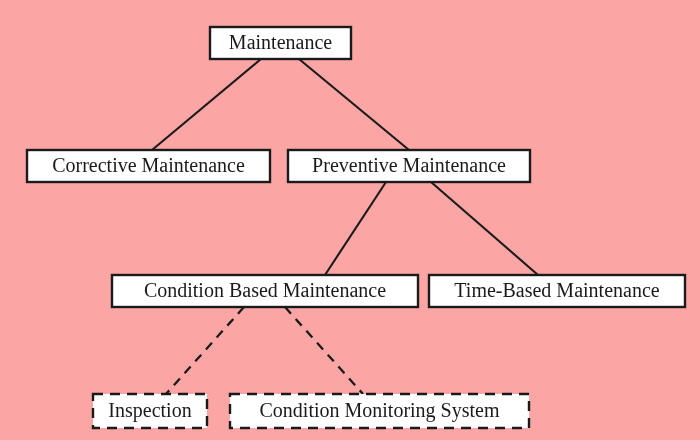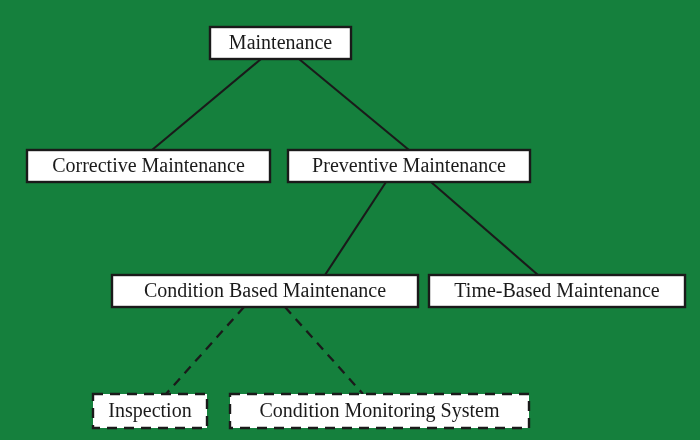--- a/index.html
+++ b/index.html
@@ -4,21 +4,21 @@
 <style>
   html, body {
     margin: 0;
     padding: 0;
     background: #ffffff;
   }
   #diagram-root {
     position: relative;
     width: 700px;
     height: 440px;
-    background: #15803d;
+    background: #fca5a5;
     font-family: "Liberation Serif", "DejaVu Serif", serif;
     overflow: hidden;
   }
   .diagram-svg {
     position: absolute;
     top: 0;
     left: 0;
     width: 700px;
     height: 440px;
   }

